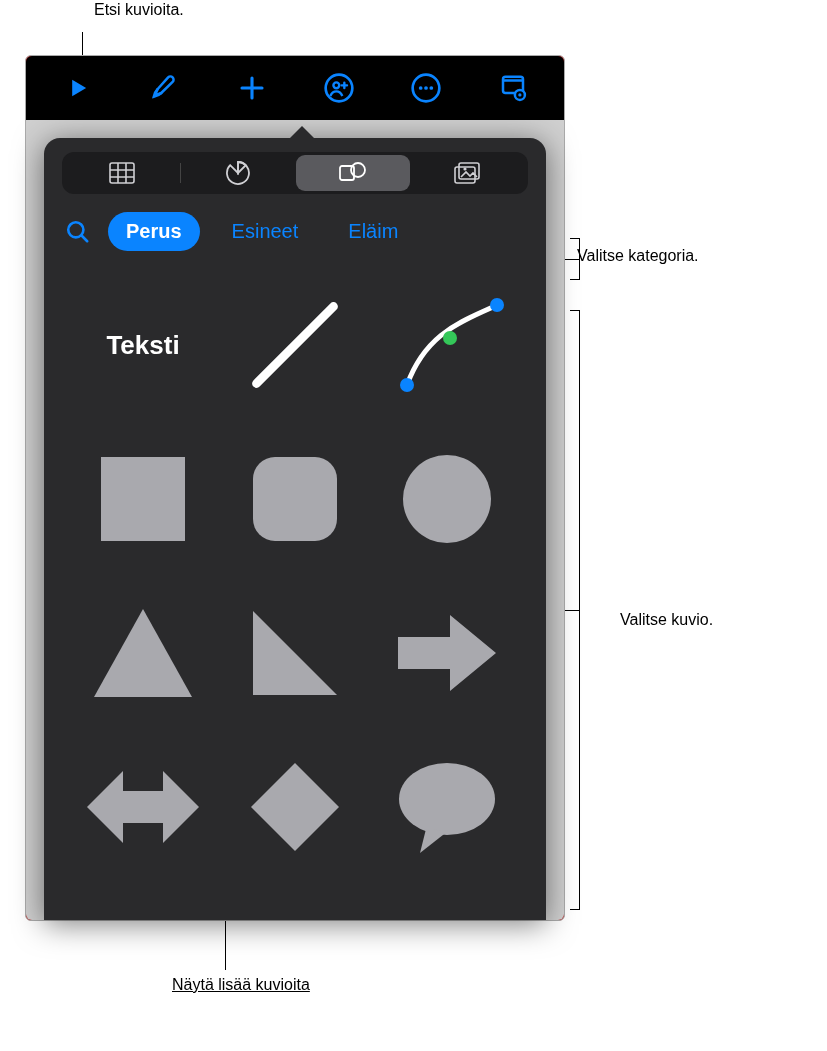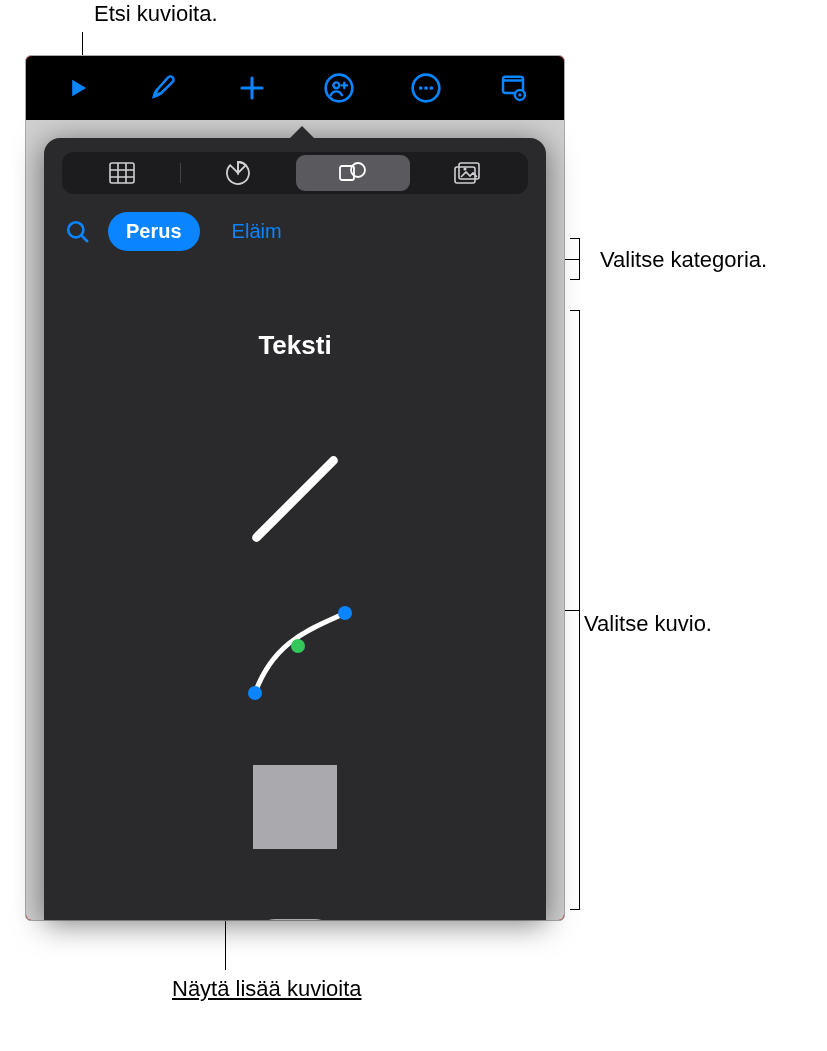--- a/index.html
+++ b/index.html
@@ -8,21 +8,21 @@
     background: #fff;
     width: 827px;
     height: 1051px;
     position: relative;
     overflow: hidden;
   }
 
   
   .callout {
     position: absolute;
-    font-size: 22px;
+    font-size: 16px;
     color: #000;
     line-height: 1.3;
   }
   .callout-line {
     position: absolute;
     background: #000;
   }
 
   
   .device {
@@ -144,21 +144,21 @@
   .cat-pill.active {
     background: #0a84ff;
     color: #fff;
     font-weight: 600;
   }
 
   
   .shapes-grid {
     flex: 1;
     display: grid;
-    grid-template-columns: repeat(1, 1fr);
+    grid-template-columns: repeat(3, 1fr);
     grid-auto-rows: 140px;
     gap: 14px 14px;
     padding: 10px 30px 0 30px;
     overflow: hidden;
   }
   .shape-cell {
     display: flex;
     align-items: center;
     justify-content: center;
   }
@@ -188,26 +188,26 @@
 </style>
 </head>
 <body>
 
 <div class="callout" style="left:94px; top:0;">
   <span>Etsi kuvioita.</span>
 </div>
 <div class="callout-line" style="left:82px; top:32px; width:1px; height:218px;"></div>
 
 <div class="bracket" style="left:570px; top:238px; width:10px; height:42px;"></div>
-<div class="callout" style="left:600px; top:246px;">
+<div class="callout" style="left:577px; top:246px;">
   <span>Valitse kategoria.</span>
 </div>
 
 <div class="bracket" style="left:570px; top:310px; width:10px; height:600px;"></div>
-<div class="callout" style="left:584px; top:610px;">
+<div class="callout" style="left:620px; top:610px;">
   <span>Valitse kuvio.</span>
 </div>
 
 <div class="callout-line" style="left:225px; top:875px; width:1px; height:95px;"></div>
 <div class="callout" style="left:172px; top:975px;text-decoration:underline;">
   <div>Näytä lisää kuvioita</div>
 </div>
 
 <div class="device">
   <div class="toolbar">
@@ -288,20 +288,21 @@
       </div>
 
       <div class="category-row">
         <div class="search-btn">
           <svg width="26" height="26" viewBox="0 0 24 24">
               <circle cx="10" cy="10" r="7" fill="none" stroke="#0a84ff" stroke-width="2.4"></circle>
               <path d="M15.5 15.5l5 5" stroke="#0a84ff" stroke-width="2.4" stroke-linecap="round"></path>
             </svg>
         </div>
         <div class="cat-pill active"><span>Perus</span></div>
+        <div class="cat-pill"><span>Esineet</span></div>
         <div class="cat-pill"><span>Eläim</span></div>
       </div>
 
       <div class="shapes-grid">
 
         <div class="shape-cell">
           <span class="shape-text">Teksti</span>
         </div>
         <div class="shape-cell">
           <svg width="110" height="110" viewBox="0 0 100 100">

